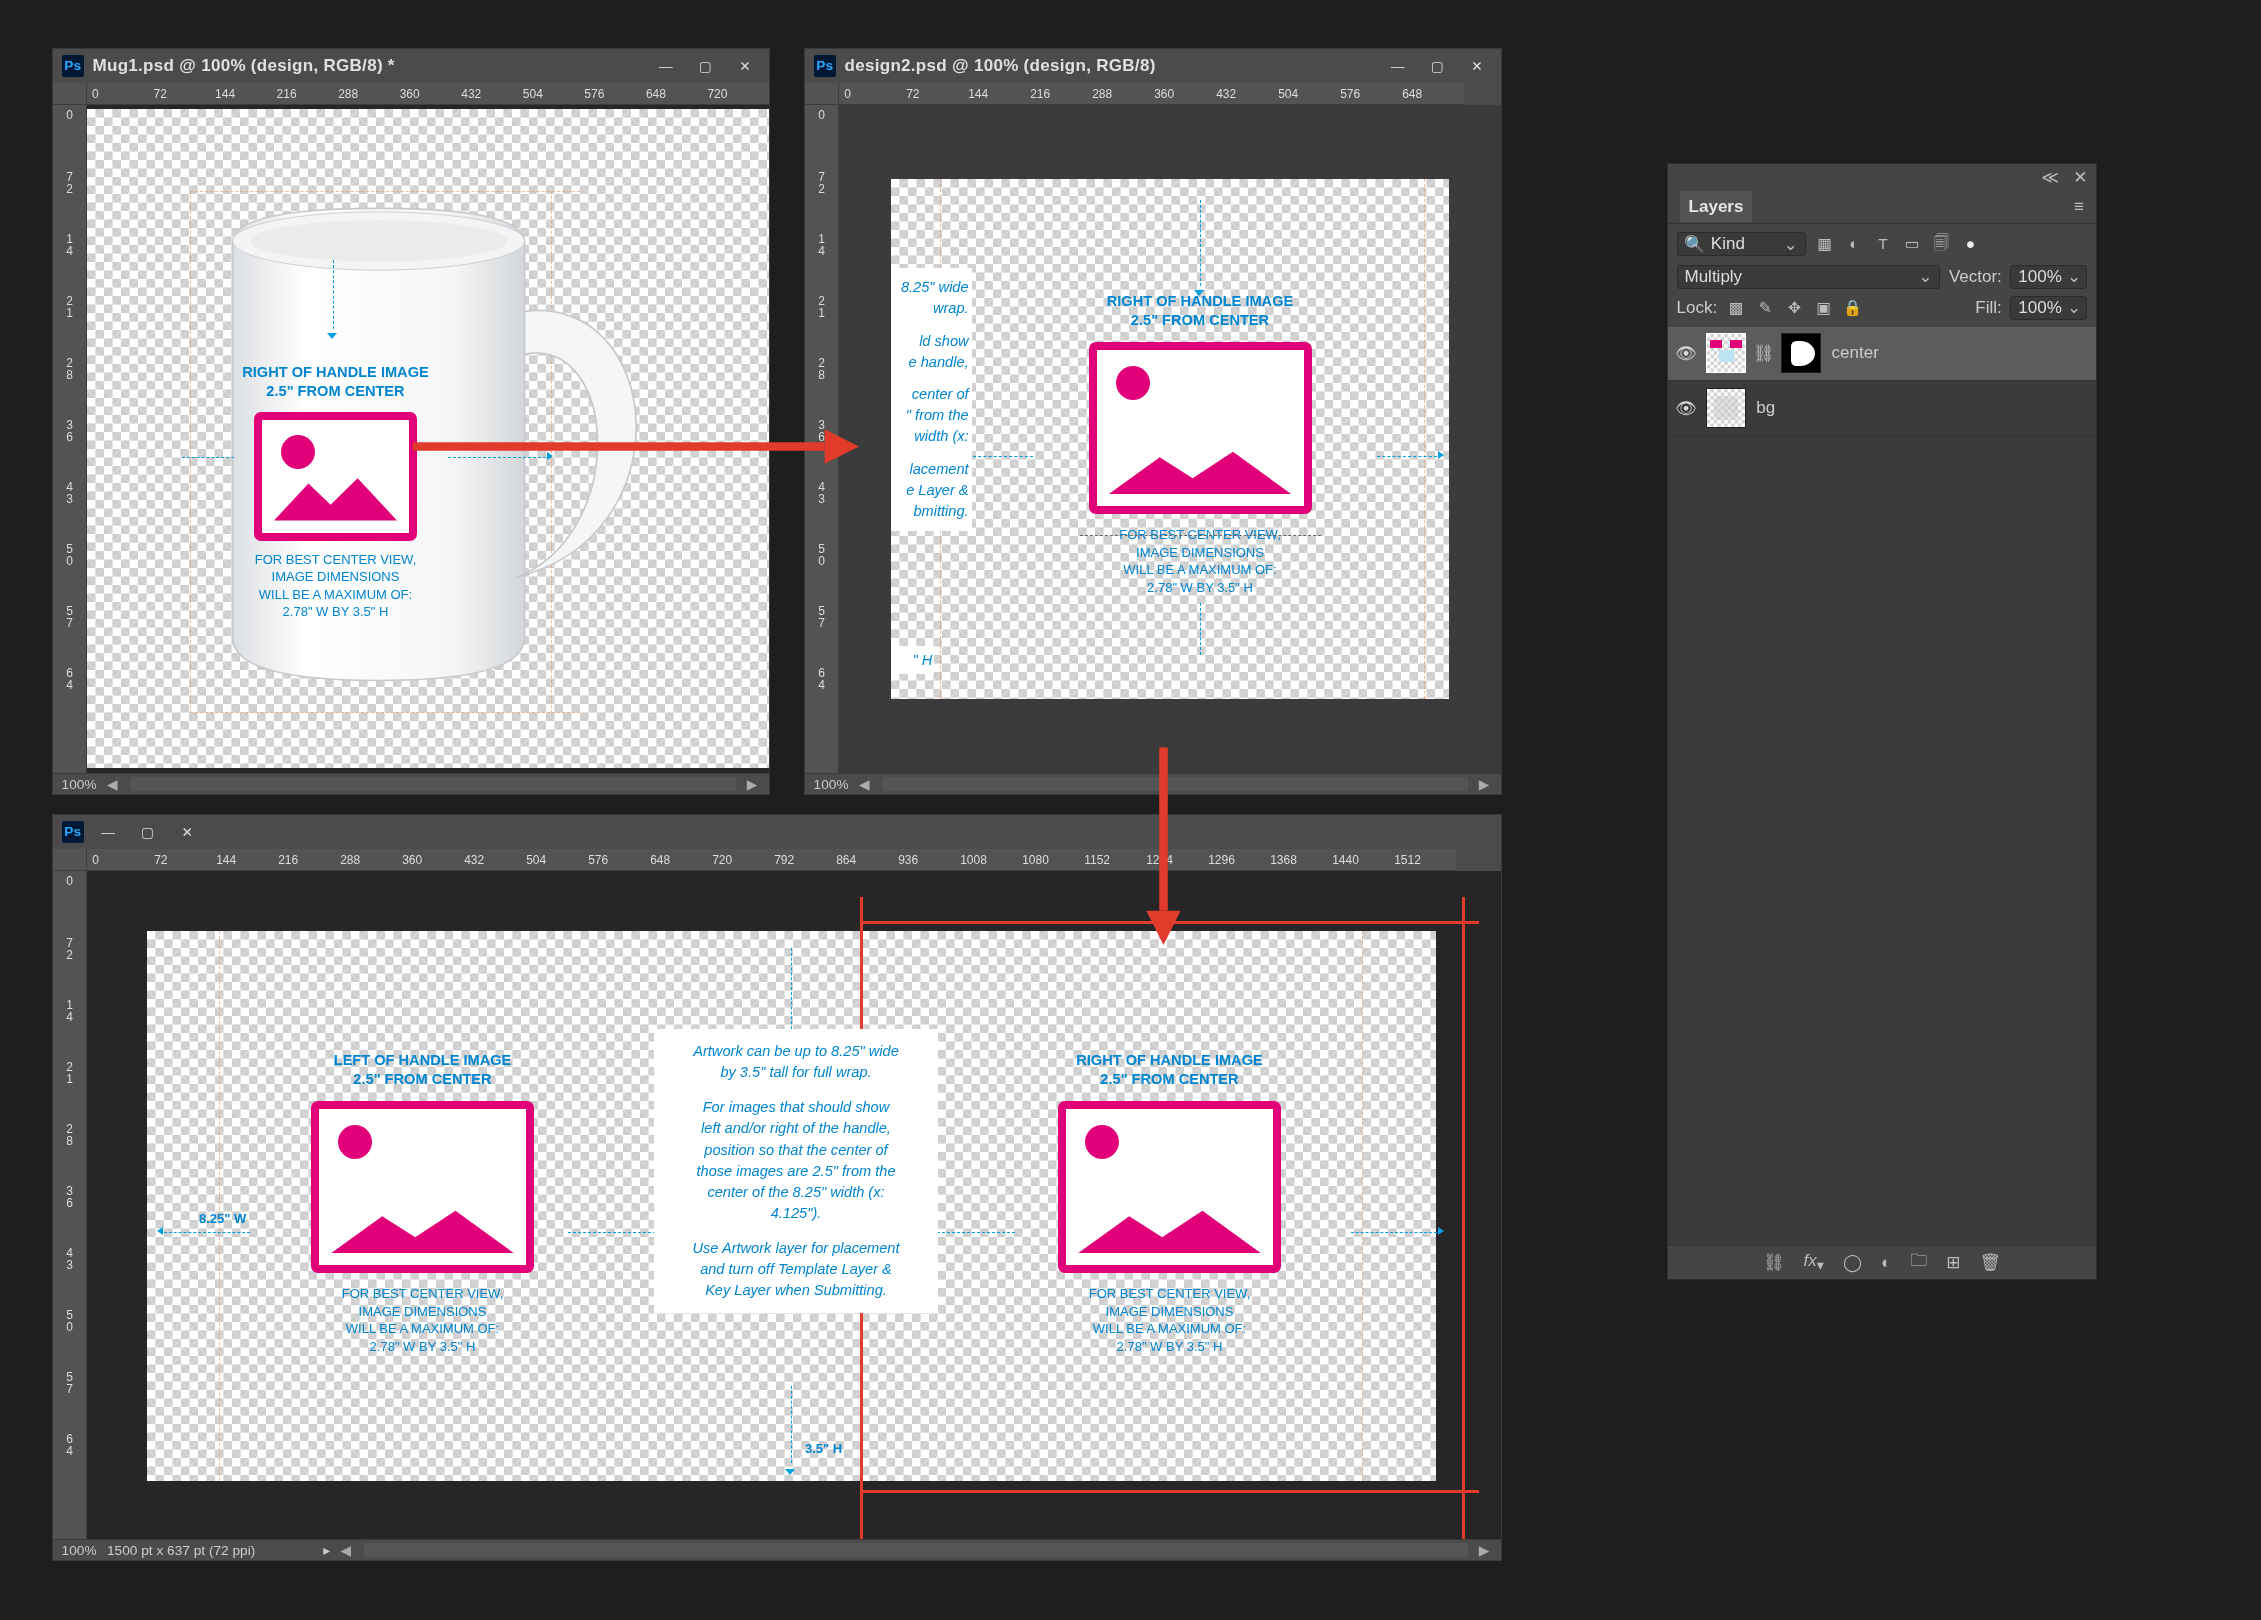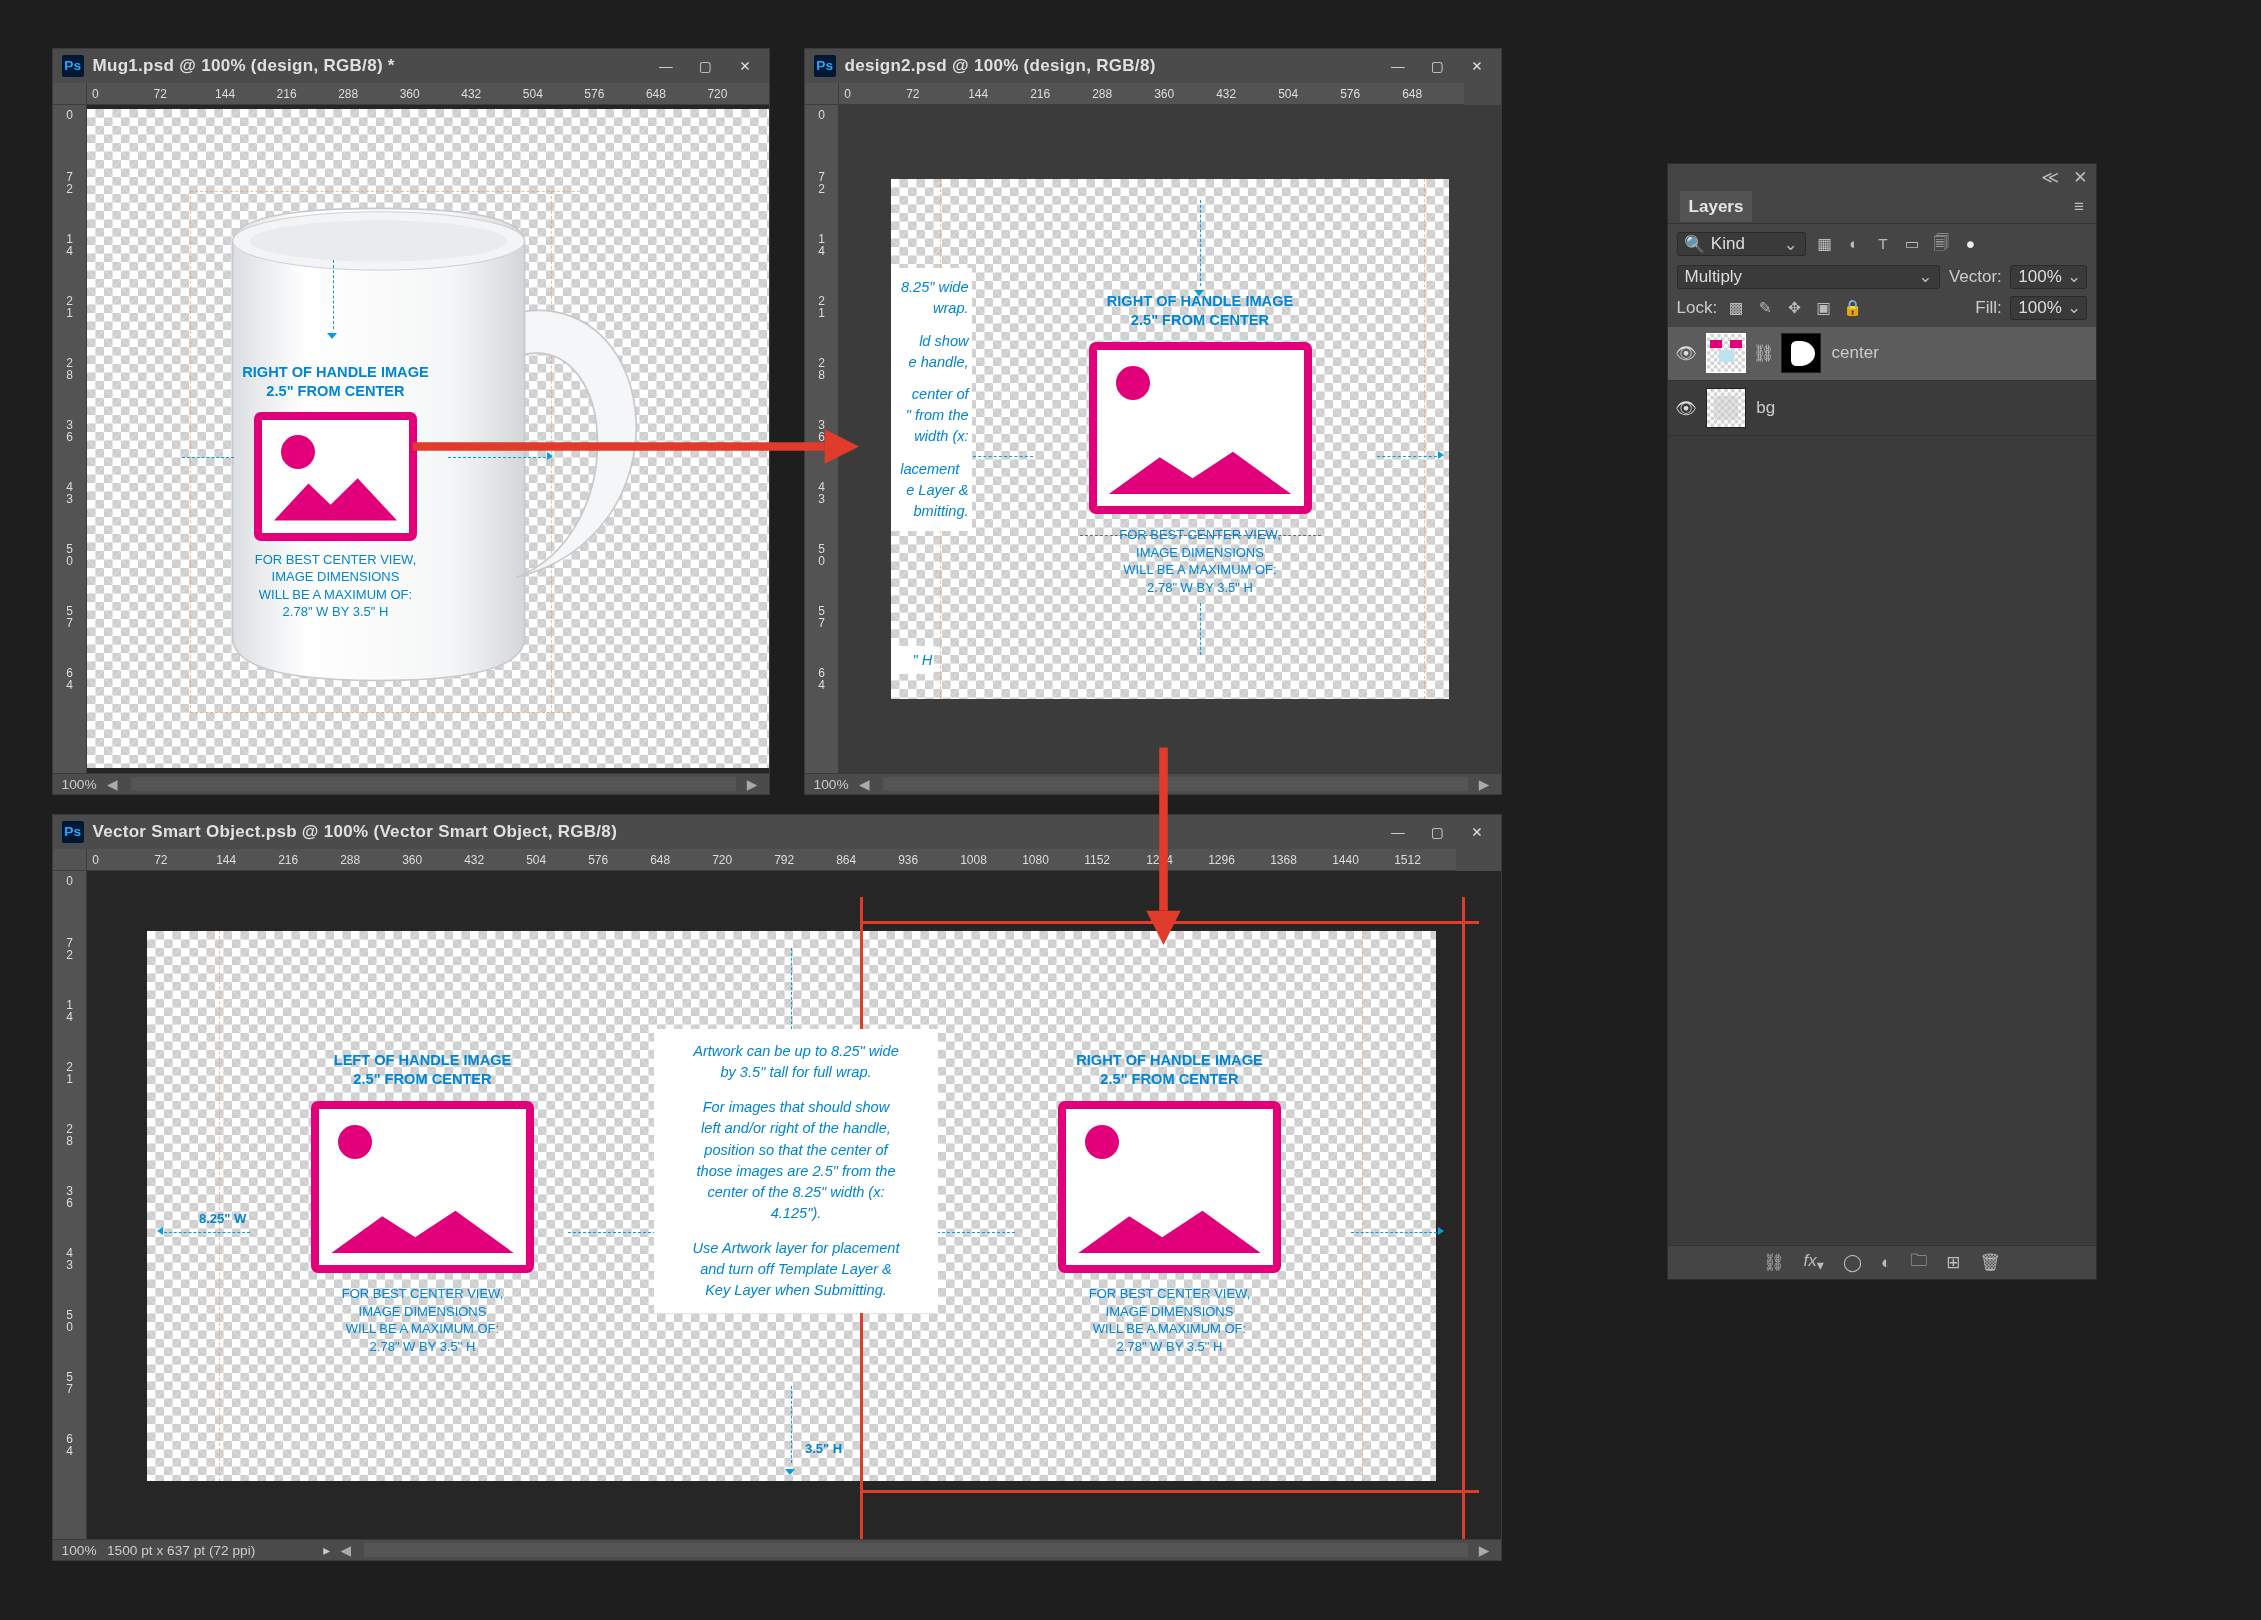--- a/index.html
+++ b/index.html
@@ -374,21 +374,21 @@
       <div style="position:absolute; left:52px; top:163px; width:81px; background:white; padding:8.6px 3.4px 8.6px 0; text-align:right;">
         <div class="tmpl-info" style="text-align:right;">8.25" wide</div>
         <div class="tmpl-info" style="text-align:right;">wrap.</div>
         <div style="height:12px;"></div>
         <div class="tmpl-info" style="text-align:right;">ld show</div>
         <div class="tmpl-info" style="text-align:right;">e handle,</div>
         <div class="tmpl-info" style="text-align:right;margin-top:10px;">center of</div>
         <div class="tmpl-info" style="text-align:right;">" from the</div>
         <div class="tmpl-info" style="text-align:right;">width (x:</div>
         <div style="height:12px;"></div>
-        <div class="tmpl-info" style="text-align:center;">lacement</div>
+        <div class="tmpl-info" style="text-align:right;">lacement</div>
         <div class="tmpl-info" style="text-align:right;">e Layer &amp;</div>
         <div class="tmpl-info" style="text-align:right;">bmitting.</div>
       </div>
       <div style="position:absolute; left:52px; top:541px; width:43px; background:white; padding:3.4px 1.7px;">
         <div class="tmpl-info" style="text-align:right;">" H</div>
       </div>
 
       <div class="dash-v" style="left:361px; top:95px; height:86px;"></div>
       <div style="position:absolute; left:355px; top:182px;"><span class="tri-d"></span></div>
       <div class="dash-v" style="left:361px; top:498px; height:52px;"></div>
@@ -416,21 +416,20 @@
     <span>100%</span>
     <span class="arrow-l">◀</span>
     <div class="scroll-thumb"></div>
     <span class="arrow-r">▶</span>
   </div>
 </div>
 
 <div class="doc-window" style="left:52px; top:814px; width:1450px; height:747px;">
   <div class="doc-titlebar">
     <div class="ps-badge">Ps</div>
-    <div class="doc-title">Vector Smart Object.psb @ 100% (Vector Smart Object, RGB/8)</div>
     <div class="win-btns">
       <div class="win-btn">—</div>
       <div class="win-btn">▢</div>
       <div class="win-btn">✕</div>
     </div>
   </div>
   <div class="ruler-row">
     <div class="ruler-corner"></div>
     <div class="ruler-h">
       <span>0</span>

